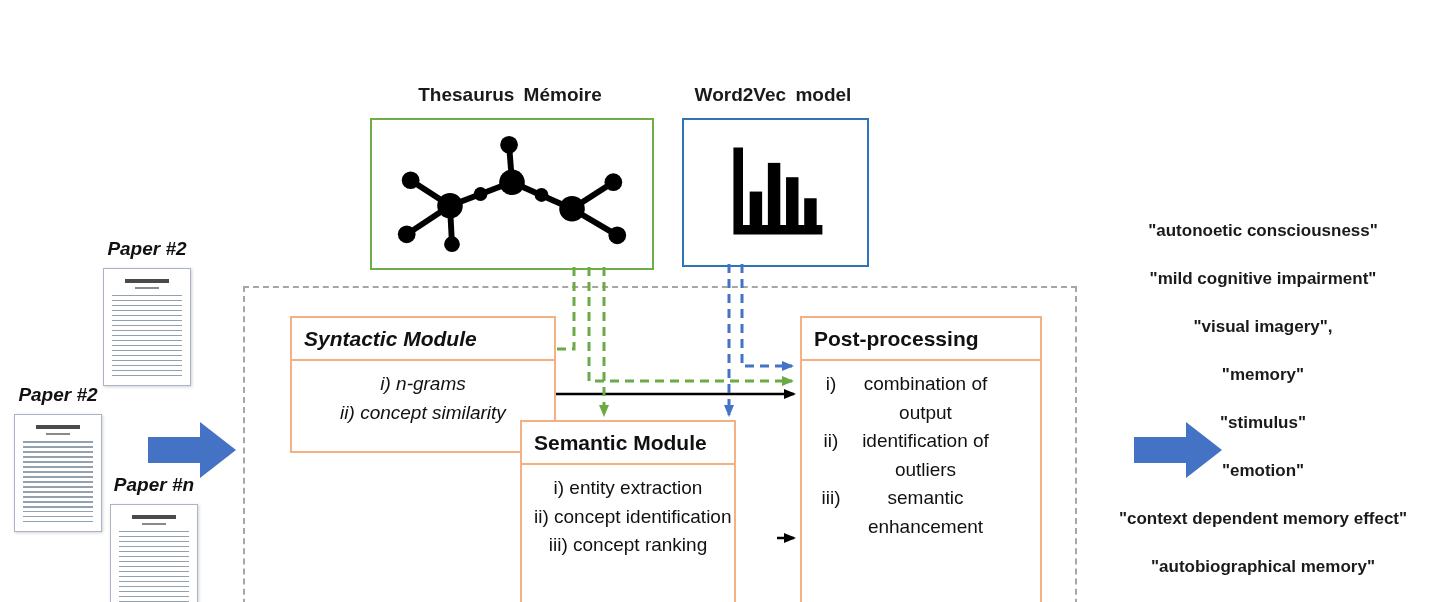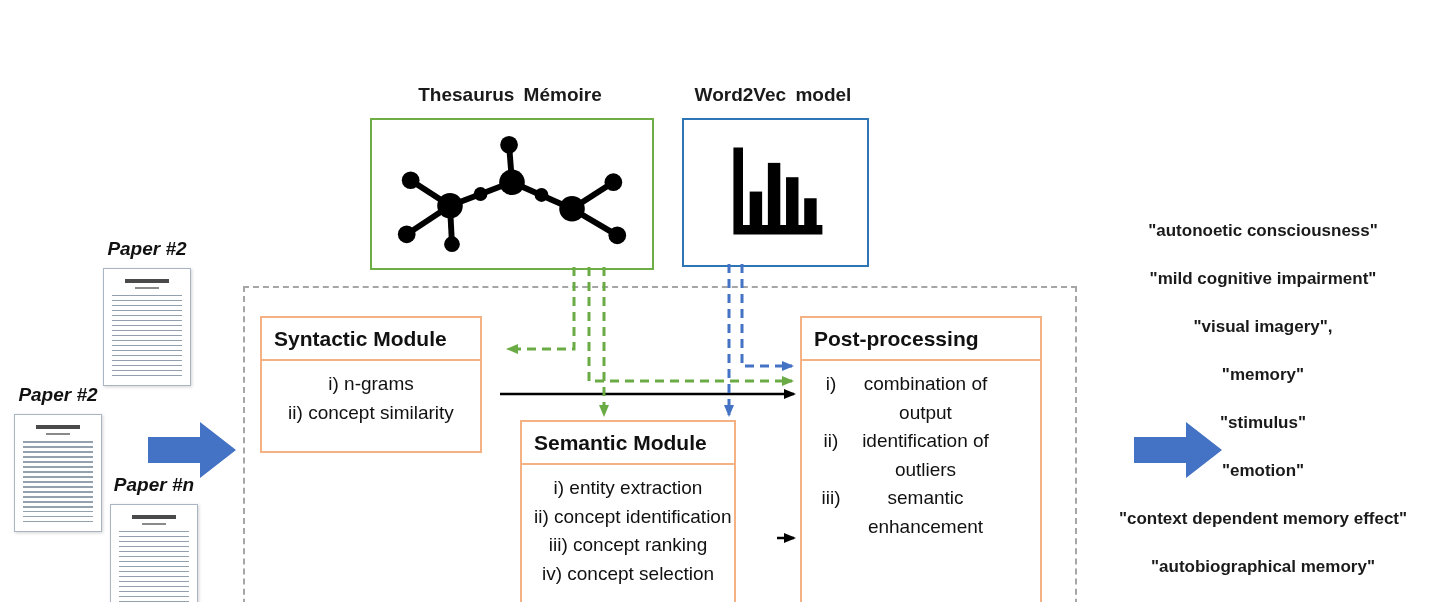--- a/index.html
+++ b/index.html
@@ -130,35 +130,34 @@
     </defs>
     <path d="M500,346 H794" stroke="#000" stroke-width="2.5" fill="none" marker-end="url(#ah-k)"></path>
     <path d="M777,490 H794" stroke="#000" stroke-width="2.5" fill="none" marker-end="url(#ah-k)"></path>
     <path d="M574,219 V301 H508" stroke="#6aab45" stroke-width="3" stroke-dasharray="9 6" fill="none" marker-end="url(#ah-g)"></path>
     <path d="M589,219 V333 H792" stroke="#6aab45" stroke-width="3" stroke-dasharray="9 6" fill="none" marker-end="url(#ah-g)"></path>
     <path d="M604,219 V367" stroke="#6aab45" stroke-width="3" stroke-dasharray="9 6" fill="none" marker-end="url(#ah-g)"></path>
     <path d="M729,216 V367" stroke="#4472c4" stroke-width="3" stroke-dasharray="9 6" fill="none" marker-end="url(#ah-b)"></path>
     <path d="M742,216 V318 H792" stroke="#4472c4" stroke-width="3" stroke-dasharray="9 6" fill="none" marker-end="url(#ah-b)"></path>
   </svg>
 
-  <div class="module" style="left:260px; top:268px; width:222px; height:137px;">
+  <div class="module" style="left:290px; top:268px; width:266px; height:137px;font-style:italic;">
     <div class="m-title">Syntactic Module</div>
     <div class="m-items">
       <div class="m-item">i) n-grams</div>
       <div class="m-item">ii) concept similarity</div>
     </div>
   </div>
 
   <div class="module" style="left:520px; top:372px; width:216px; height:192px;">
     <div class="m-title">Semantic Module</div>
     <div class="m-items">
       <div class="m-item">i) entity extraction</div>
       <div class="m-item">ii) concept identification</div>
       <div class="m-item">iii) concept ranking</div>
-      <div class="m-item">iv) concept selection</div>
     </div>
   </div>
 
   <div class="module" style="left:800px; top:268px; width:242px; height:309px;">
     <div class="m-title">Post-processing</div>
     <div class="m-items">
       <div class="m-item m-row">
         <span class="mk">i)</span>
         <span class="tx">combination of output</span>
       </div>

